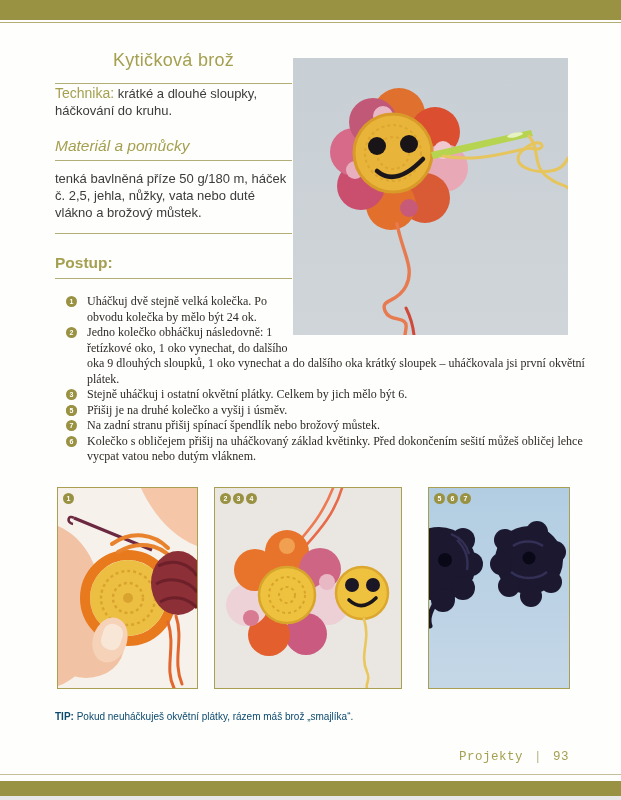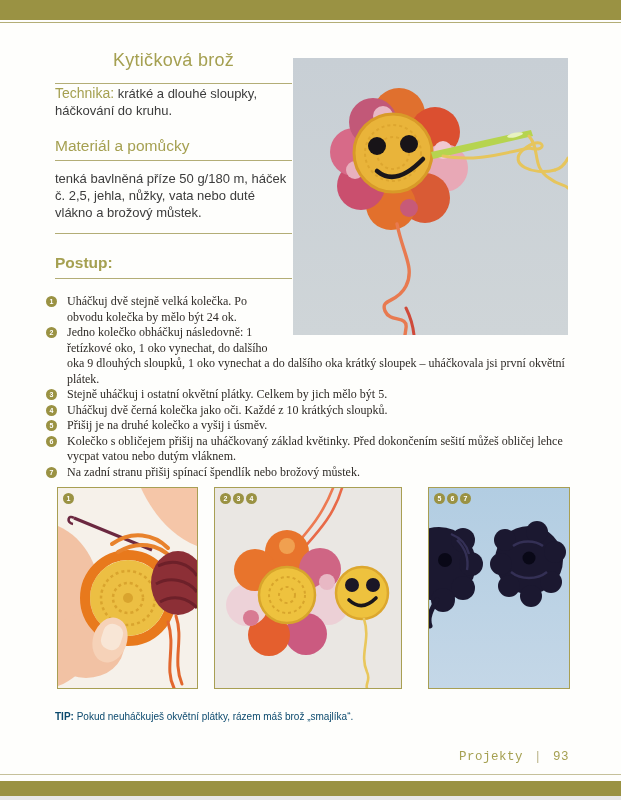--- a/index.html
+++ b/index.html
@@ -17,33 +17,33 @@
   
   .left-col { position:absolute; left:55px; top:50px; width:237px; }
   .doc-title {
     margin:0; text-align:center; color:#a5a051; font-size:18px; font-weight:normal;
     letter-spacing:.3px; padding-bottom:12px; border-bottom:1px solid #b3ad76;
   }
   .technika { margin:1px 0 0 0; font-size:13px; line-height:17px; color:#3c3c3c; }
   .technika .lbl { color:#a5a051; font-size:14px; }
   .mat-heading {
     margin:18px 0 0 0; color:#a5a051; font-size:15.5px; font-weight:normal;
-    padding-bottom:5px; border-bottom:1px solid #b3ad76;
+    padding-bottom:5px; border-bottom:1px solid #b3ad76;font-style:italic;
   }
   .mat-text { margin:9px 0 0 0; font-size:13px; line-height:17px; color:#3c3c3c;
               padding-bottom:12px; border-bottom:1px solid #b3ad76; }
 
   
   .postup-heading {
     position:absolute; left:55px; top:254px; width:237px; margin:0;
     color:#a5a051; font-size:15.5px; font-weight:bold;
     padding-bottom:6px; border-bottom:1px solid #b3ad76;
   }
   .steps {
-    position:absolute; left:46px; top:294px; width:535px;
+    position:absolute; left:66px; top:294px; width:535px;
     font-family:"Liberation Serif", serif; font-size:12px; line-height:15.5px; color:#2e2a26;
   }
   .float-shim { float:right; width:297px; height:62px; }
   .step { position:relative; padding-left:21px; margin:0; }
   .num-badge {
     display:inline-block; width:11px; height:11px; border-radius:50%;
     background:#9a9243; color:#ffffff; font-family:"Liberation Sans", sans-serif;
     font-size:7px; line-height:11px; font-weight:bold; text-align:center;
   }
   .step .num-badge { position:absolute; left:0; top:2px; }
@@ -129,25 +129,25 @@
         <path d="M 113 250 C 118 260 120 268 121 277" stroke="#cf4a3a" stroke-width="3"></path>
       </g>
     </svg>
   </div>
 
   <h2 class="postup-heading">Postup:</h2>
   <div class="steps">
     <div class="float-shim"></div>
     <p class="step"><span class="num-badge">1</span><span>Uháčkuj dvě stejně velká kolečka. Po obvodu kolečka by mělo být 24 ok.</span></p>
     <p class="step"><span class="num-badge">2</span><span>Jedno kolečko obháčkuj následovně: 1 řetízkové oko, 1 oko vynechat, do dalšího oka 9 dlouhých sloupků, 1 oko vynechat a do dalšího oka krátký sloupek – uháčkovala jsi první okvětní plátek.</span></p>
-    <p class="step"><span class="num-badge">3</span><span>Stejně uháčkuj i ostatní okvětní plátky. Celkem by jich mělo být 5.</span></p>
-    <p class="step"><span class="num-badge">4</span><span>Uháčkuj dvě černá kolečka jako oči. Každé z 10 krátkých sloupků.</span></p>
+    <p class="step"><span class="num-badge">3</span><span>Stejně uháčkuj i ostatní okvětní plátky. Celkem by jich mělo být 6.</span></p>
+    <p class="step"><span class="num-badge">4</span></p>
     <p class="step"><span class="num-badge">5</span><span>Přišij je na druhé kolečko a vyšij i úsměv.</span></p>
+    <p class="step"><span class="num-badge">7</span><span>Na zadní stranu přišij spínací špendlík nebo brožový můstek.</span></p>
     <p class="step"><span class="num-badge">6</span><span>Kolečko s obličejem přišij na uháčkovaný základ květinky. Před dokončením sešití můžeš obličej lehce vycpat vatou nebo dutým vláknem.</span></p>
-    <p class="step"><span class="num-badge">7</span><span>Na zadní stranu přišij spínací špendlík nebo brožový můstek.</span></p>
   </div>
 
   <div class="photo p1">
     <svg width="139" height="200" viewBox="0 0 139 200">
       <rect width="139" height="200" fill="#f6f1ea"></rect>
       <path d="M 83 0 L 139 0 L 139 58 C 112 48 93 22 83 0 Z" fill="#f5c6a8"></path>
       <path d="M 0 38 C 28 50 44 82 44 120 C 44 158 28 188 0 198 Z" fill="#f2c2a4"></path>
       <ellipse cx="28" cy="158" rx="38" ry="32" fill="#f2c2a4"></ellipse>
       <circle cx="70" cy="110" r="43" fill="none" stroke="#e8791c" stroke-width="10"></circle>
       <circle cx="70" cy="110" r="38" fill="#ecbf43"></circle>

